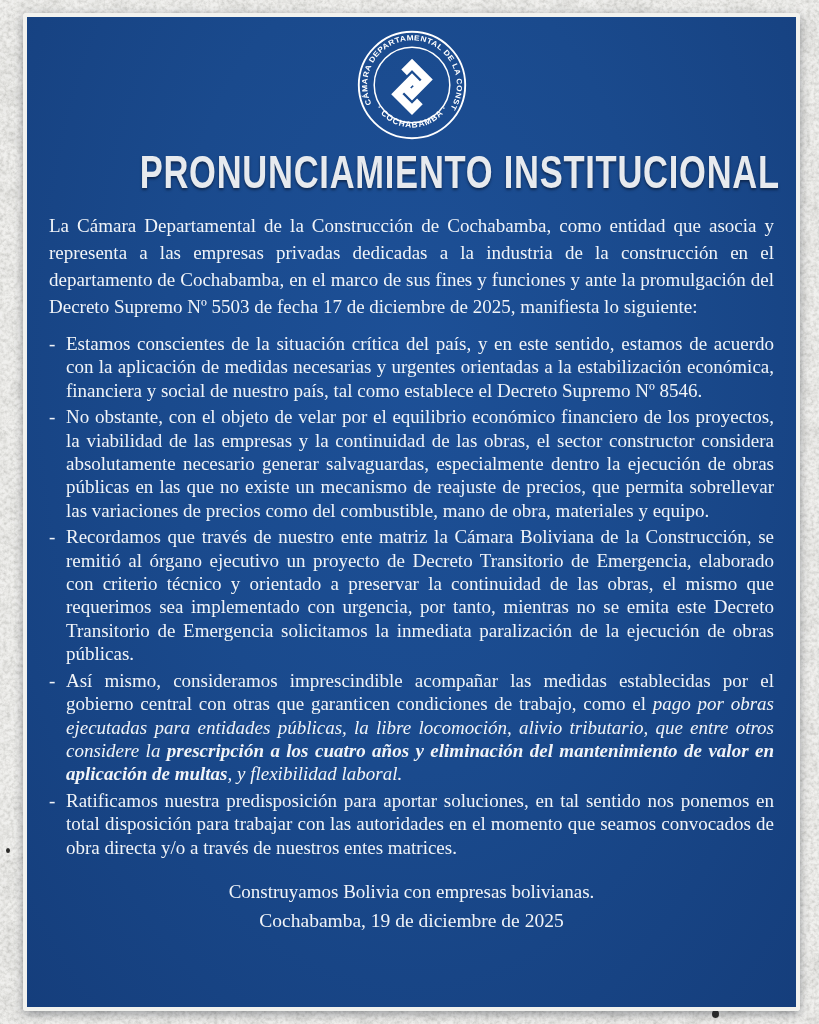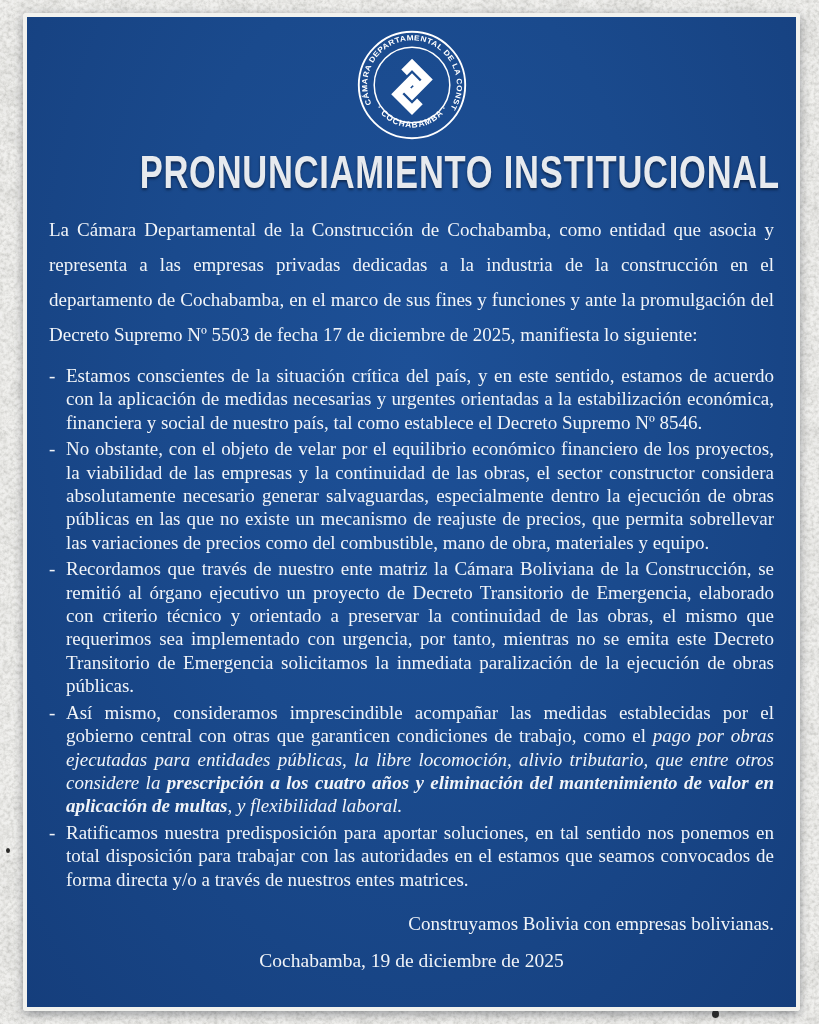--- a/index.html
+++ b/index.html
@@ -41,40 +41,40 @@
     color: #e7eaee;
     white-space: nowrap;
     transform: scaleX(0.75);
     transform-origin: 50% 50%;
     text-shadow: 0 2px 3px rgba(5,15,35,0.55);
   }
 
   .intro {
     margin: 15px 0 0 0;
     font-size: 19px;
-    line-height: 35px;
+    line-height: 27px;
     text-align: justify;
   }
 
   .bullets { margin-top: 12px; }
   .bullet {
     display: flex;
     margin-top: 3px;
     font-size: 19px;
     line-height: 23.4px;
   }
   .bullet .marker { flex: 0 0 17px; }
   .bullet .btext { flex: 1; text-align: justify; }
   .seg-bold { font-weight: normal; }
   .seg-italic { font-style: italic; }
   .seg-bold.seg-italic { font-weight: bold; font-style: italic; }
 
-  .slogan   { margin-top: 21px; text-align: right; font-size: 19px; line-height: 24px; }
+  .slogan   { margin-top: 21px; text-align: center; font-size: 19px; line-height: 24px; }
   .signature{ margin-top: 17px; text-align: center; font-size: 20.5px; line-height: 26px; font-weight: bold; }
-  .dateline { margin-top: 12px;  text-align: center; font-size: 19.5px; line-height: 25px; }
+  .dateline { margin-top: 4px;  text-align: center; font-size: 19.5px; line-height: 25px; }
 </style>
 </head>
 <body>
 
 <div class="page">
 
   <svg class="bg-svg" width="819" height="1024" aria-hidden="true">
     <defs>
       <filter id="grainFine" x="0" y="0" width="100%" height="100%">
         <feTurbulence type="fractalNoise" baseFrequency="0.28" numOctaves="3" seed="11"></feTurbulence>
@@ -133,21 +133,21 @@
       <div class="bullet">
         <span class="marker">-</span>
         <span class="btext"><span>Recordamos que través de nuestro ente matriz la Cámara Boliviana de la Construcción, se remitió al órgano ejecutivo un proyecto de </span><span class="seg-bold">Decreto Transitorio de Emergencia</span><span>, elaborado con criterio técnico y orientado a preservar la continuidad de las obras, el mismo que requerimos sea implementado con urgencia, por tanto, mientras no se emita este Decreto Transitorio de Emergencia solicitamos la </span><span class="seg-bold">inmediata paralización de la ejecución de obras públicas.</span></span>
       </div>
       <div class="bullet">
         <span class="marker">-</span>
         <span class="btext"><span>Así mismo, consideramos imprescindible acompañar las medidas establecidas por el gobierno central con otras que garanticen condiciones de trabajo, como el </span><span class="seg-italic">pago por obras ejecutadas para entidades públicas, la libre locomoción, alivio tributario, que entre otros considere la </span><span class="seg-bold seg-italic">prescripción a los cuatro años y eliminación del mantenimiento de valor en aplicación de multas</span><span class="seg-italic">, y flexibilidad laboral.</span></span>
       </div>
       <div class="bullet">
         <span class="marker">-</span>
-        <span class="btext"><span>Ratificamos nuestra predisposición para aportar soluciones, en tal sentido nos ponemos en total disposición para trabajar con las autoridades en el estamos que seamos convocados de forma directa y/o a través de nuestros entes matrices.</span></span>
+        <span class="btext"><span>Ratificamos nuestra predisposición para aportar soluciones, en tal sentido nos ponemos en total disposición para trabajar con las autoridades en el momento que seamos convocados de obra directa y/o a través de nuestros entes matrices.</span></span>
       </div>
     </div>
 
     <div class="slogan">Construyamos Bolivia con empresas bolivianas.</div>
     <div class="dateline">Cochabamba, 19 de diciembre de 2025</div>
 
   </div>
 </div>
 
 </body></html>

